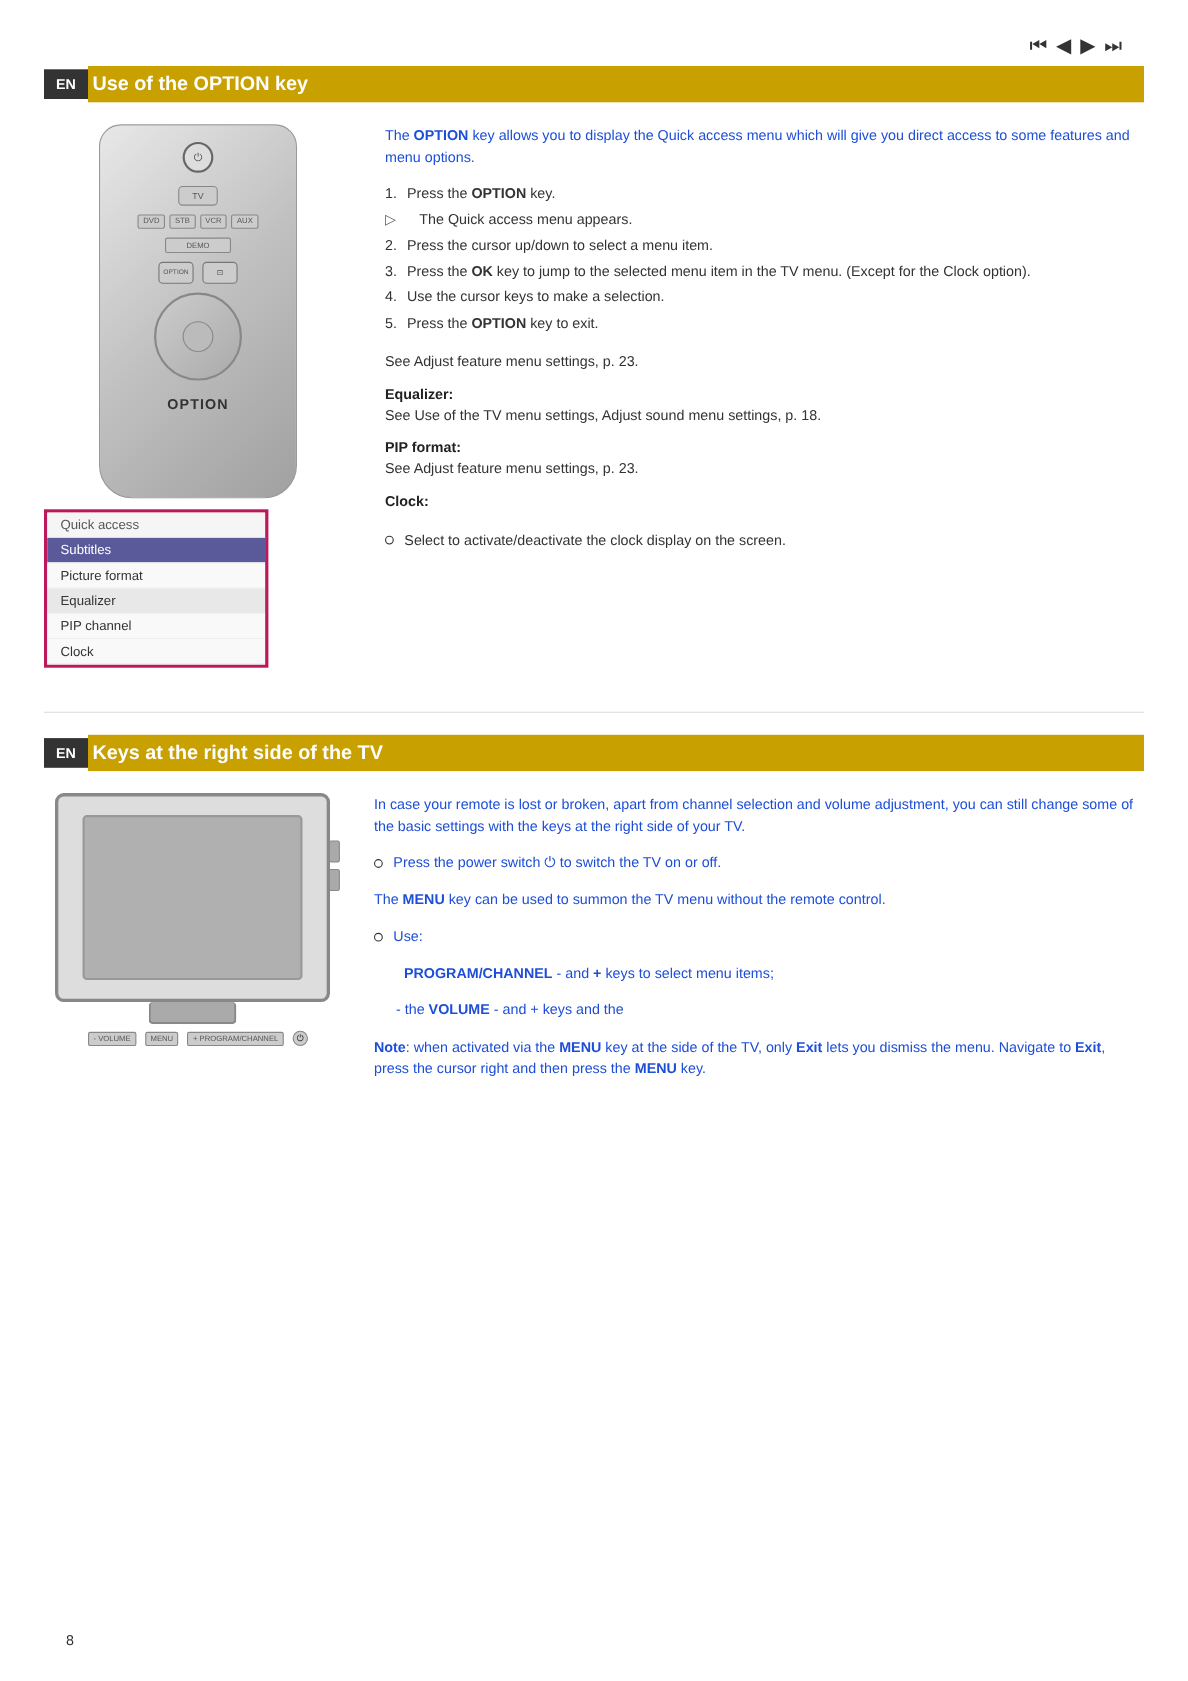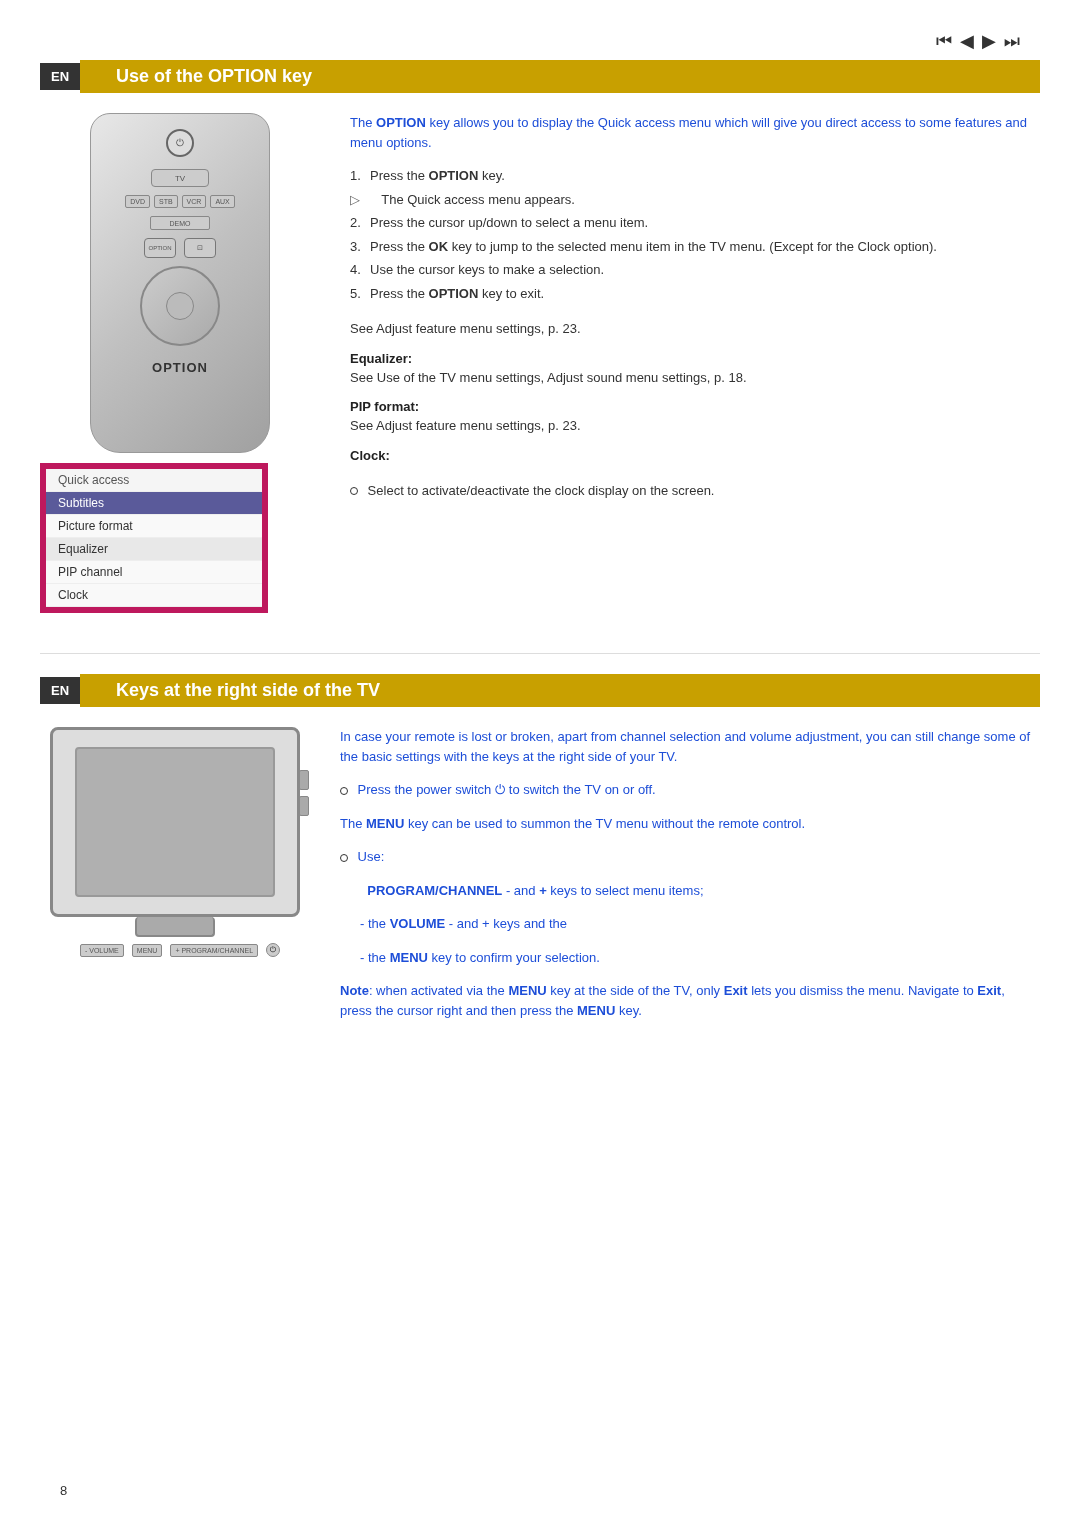--- a/index.html
+++ b/index.html
@@ -40,21 +40,21 @@
       font-size: 13px;
       padding: 6px 10px;
       min-width: 40px;
       text-align: center;
     }
     .section-title {
       background: #c8a000;
       color: #fff;
       font-weight: bold;
       font-size: 18px;
-      padding: 6px 36px;
+      padding: 6px 4px;
       flex: 1;
     }
 
     
     .section-content {
       display: flex;
       gap: 30px;
       padding: 0 40px;
       margin-bottom: 40px;
     }
@@ -95,21 +95,21 @@
       border: 2px solid #666;
       background: #ddd;
       display: flex;
       align-items: center;
       justify-content: center;
       font-size: 10px;
       color: #555;
       margin-bottom: 4px;
     }
     .remote-tv-btn {
-      width: 58px;
+      width: 36px;
       height: 18px;
       border-radius: 4px;
       border: 1px solid #888;
       background: #ccc;
       display: flex;
       align-items: center;
       justify-content: center;
       font-size: 8px;
       color: #555;
     }
@@ -177,22 +177,22 @@
       font-size: 13px;
       font-weight: bold;
       color: #333;
       text-align: center;
       margin-top: 6px;
       letter-spacing: 1px;
     }
 
     
     .quick-access-menu {
-      width: 228px;
-      border: 6px solid #be185d;
+      width: 204px;
+      border: 3px solid #be185d;
       margin-top: 10px;
       font-size: 12px;
     }
     .menu-item {
       padding: 4px 12px;
       border-bottom: 1px solid #eee;
       color: #333;
     }
     .menu-item.header {
       font-weight: normal;
@@ -509,23 +509,20 @@
     <p class="intro-text">
       <span class="circle-bullet"></span>
       Use:
     </p>
     <p class="intro-text" style="padding-left: 20px;">
       &nbsp;&nbsp;<span class="bold">PROGRAM/CHANNEL</span> - and <span class="bold">+</span> keys to select menu items;
     </p>
     <p class="intro-text" style="padding-left: 20px;">
       - the <span class="bold">VOLUME</span> - and + keys and the
     </p>
-    <p class="intro-text" style="padding-left: 20px;">
-      - the <span class="bold">MENU</span> key to confirm your selection.
-    </p>
 
     <p class="intro-text">
       <span class="bold">Note</span>: when activated via the <span class="bold">MENU</span> key at the side of the TV, only <span class="bold">Exit</span> lets you dismiss the menu. Navigate to <span class="bold">Exit</span>, press the cursor right and then press the <span class="bold">MENU</span> key.
     </p>
   </div>
 </div>
 
 <div class="page-number">8</div>
 
 </body></html>

